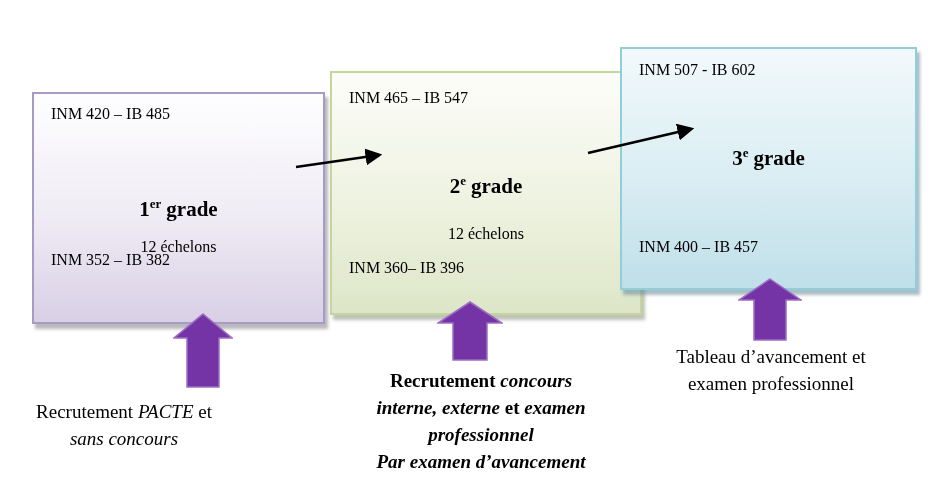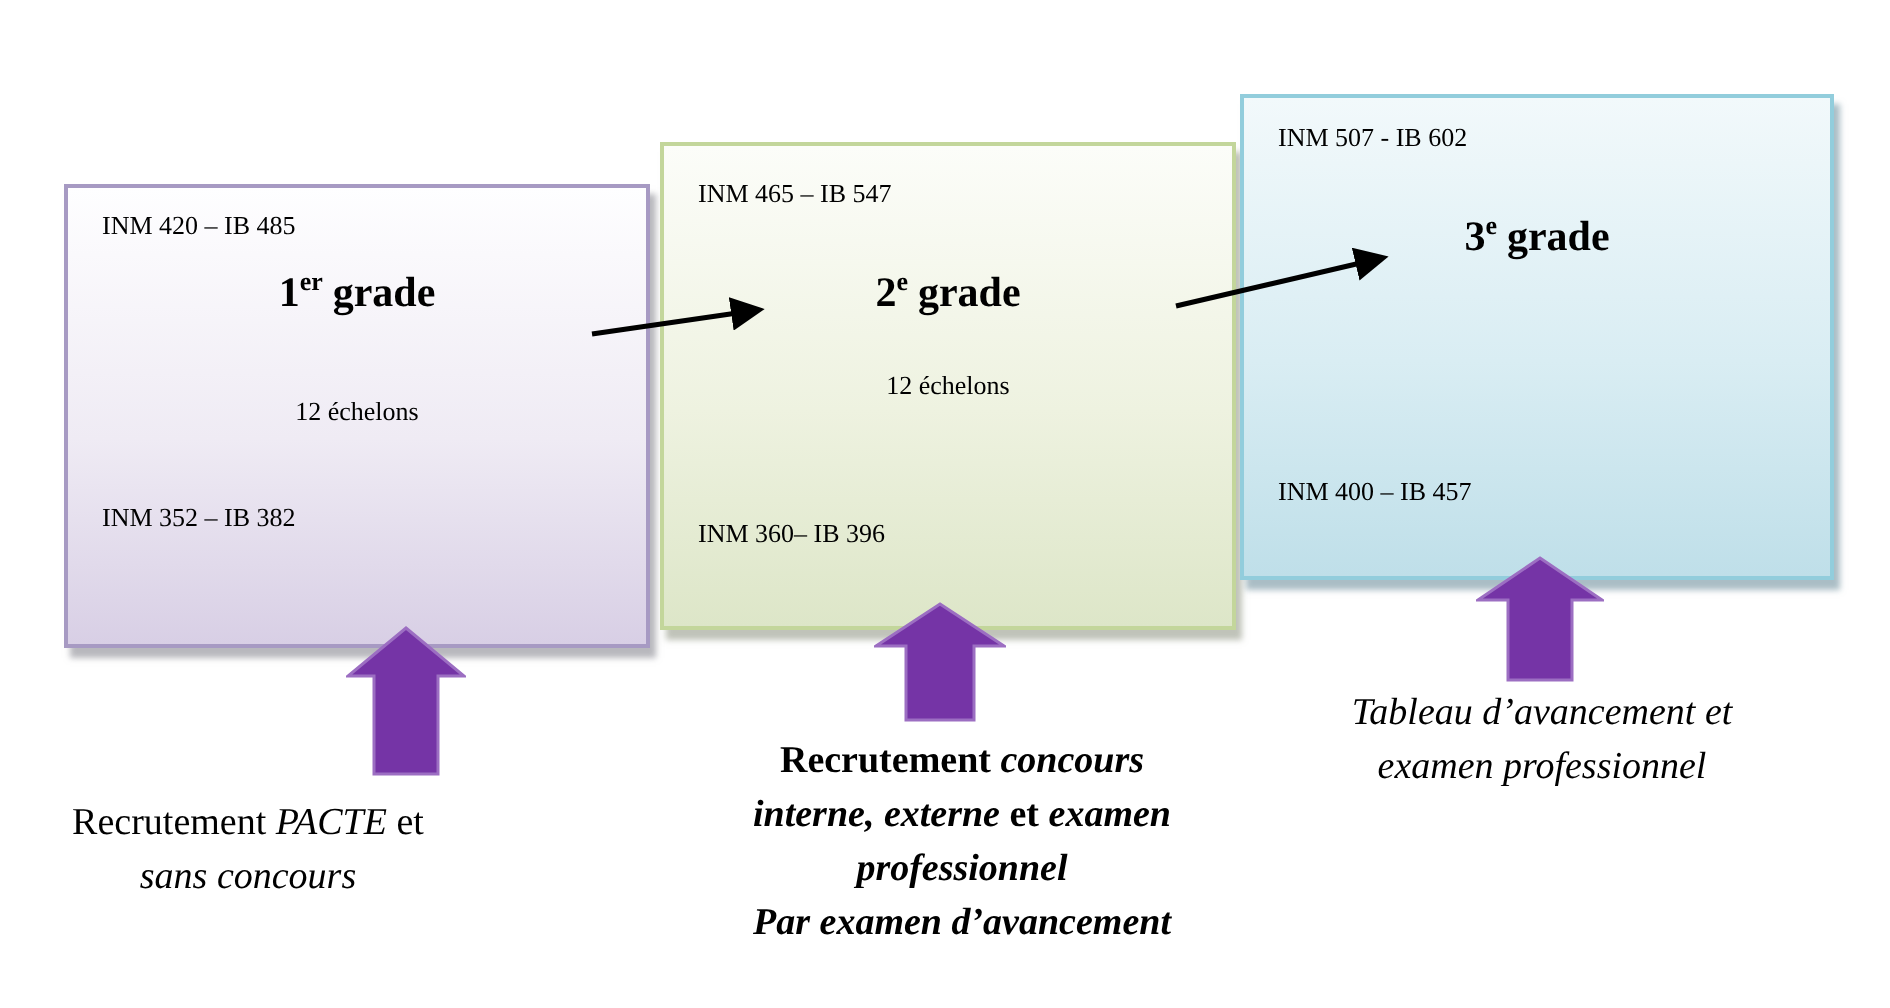--- a/index.html
+++ b/index.html
@@ -20,53 +20,54 @@
     left:32px;top:92px;width:289px;height:228px;
     border:2px solid #a79ac3;
     background:linear-gradient(180deg,#fefeff 0%,#efebf4 55%,#d8cfe5 100%);
     box-shadow:3px 5px 3px rgba(125,125,135,.55);
   }
   .box2{
     left:330px;top:71px;width:284px;height:240px;
     border:2px solid #c3d69b;
     background:linear-gradient(180deg,#fcfdf9 0%,#eef2e0 55%,#dde6c8 100%);
     box-shadow:3px 5px 3px rgba(130,135,115,.5);
+    padding-left:24px;
   }
   .box3{
     left:620px;top:47px;width:293px;height:239px;
     border:2px solid #92cddc;
     background:linear-gradient(180deg,#f2f9fb 0%,#d9edf3 55%,#bfdfe9 100%);
     box-shadow:3px 5px 3px rgba(100,135,150,.55);
   }
-  .bline{position:absolute;font-size:13px;white-space:nowrap;}
+  .bline{position:absolute;font-size:16px;white-space:nowrap;}
   .lmax,.lmin{left:17px;}
-  .lgrade,.lech{left:0;width:100%;text-align:center;}
+  .lgrade,.lech{left:0;width:100%;text-align:center;margin-top:40px;}
   .lgrade{font-weight:bold;font-size:21px;}
   .lgrade sup{font-size:13px;line-height:0;}
   .gw{margin-left:5px;}
-  .box1 .lmax{top:11px}  .box1 .lgrade{top:40px}  .box1 .lech{top:104px} .box1 .lmin{top:157px}
+  .box1 .lmax{top:11px}  .box1 .lgrade{top:63px}  .box1 .lech{top:104px} .box1 .lmin{top:157px}
   .box2 .lmax{top:16px}  .box2 .lgrade{top:61px}  .box2 .lech{top:112px} .box2 .lmin{top:186px}
   .box3 .lmax{top:12px}  .box3 .lgrade{top:57px}  .box3 .lech{top:110px} .box3 .lmin{top:189px}
   
   .block-arrow{position:absolute;z-index:2;}
   .ba1{left:173px;top:313px;}
   .ba2{left:437px;top:301px;}
   .ba3{left:738px;top:278px;}
   .block-arrow polygon{fill:#7534a6;stroke:#9c6ec2;stroke-width:1.5;}
   
   .connectors{position:absolute;left:0;top:0;z-index:4;pointer-events:none;}
   .connectors line{stroke:#000;stroke-width:2.6;}
   
   .caption{
     position:absolute;z-index:1;
     font-size:19px;line-height:27px;text-align:center;
   }
   .cap1{left:8px;top:398px;width:232px;text-align:center;}
   .cap2{left:345px;top:367px;width:272px;font-weight:bold;}
-  .cap3{left:640px;top:343px;width:262px;font-style:italic;}
+  .cap3{left:640px;top:343px;width:262px;}
   .grammar-underline{
     text-decoration-style:double;
     text-decoration-color:#4472c4;
     text-underline-offset:3px;
   }
 </style>
 </head>
 <body>
 
 <div id="canvas">

